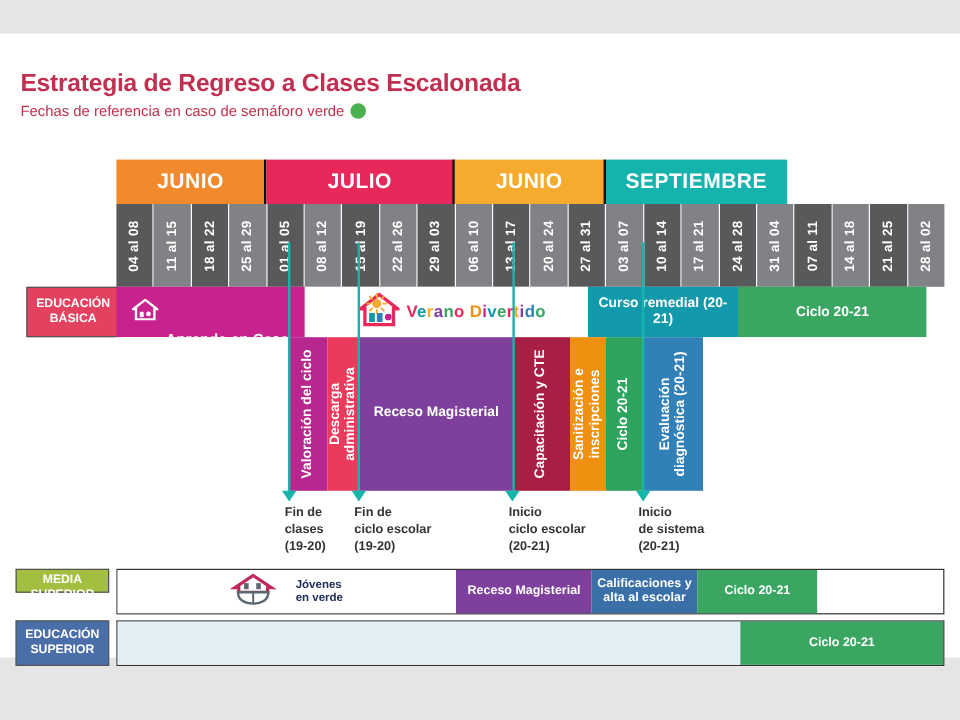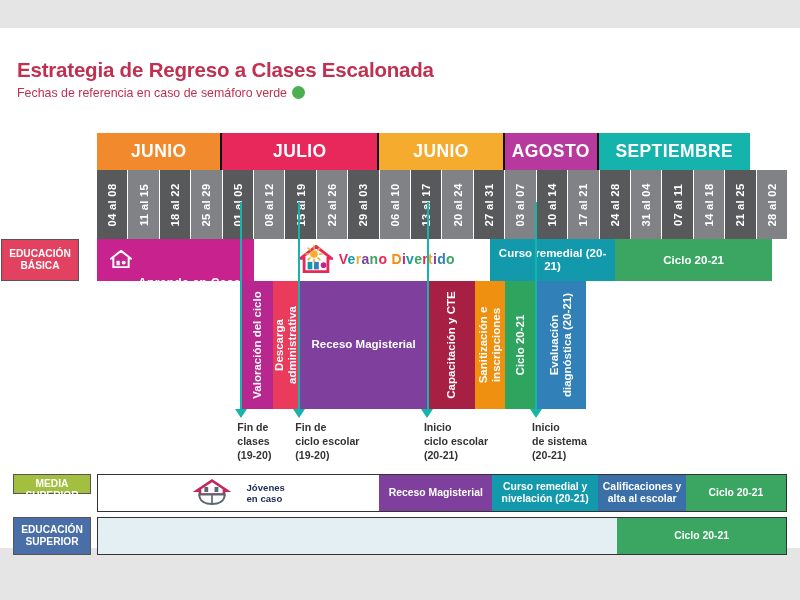--- a/index.html
+++ b/index.html
@@ -30,21 +30,21 @@
   #eb-row{left:97px;top:211px;width:690px;height:42px;}
   #eb-row .seg{font-size:11.5px;font-weight:bold;line-height:1.12;}
 
   
   #eb-detail{left:97px;top:253px;width:690px;height:128px;}
   #eb-detail .seg{font-size:11.5px;font-weight:bold;line-height:1.15;}
   #eb-detail .vtxt{position:absolute;left:50%;top:50%;transform:translate(-50%,-50%) rotate(-90deg);white-space:nowrap;}
 
   
   .sidelbl{position:absolute;display:flex;align-items:center;justify-content:center;text-align:center;color:#fff;font-weight:bold;font-size:10.2px;line-height:1.22;box-sizing:border-box;border:1.5px solid #555;}
-  #lbl-eb{left:1px;top:211px;width:78px;height:42px;background:#e2415f;}
+  #lbl-eb{left:22px;top:211px;width:78px;height:42px;background:#e2415f;}
   #lbl-ems{left:13px;top:446px;width:78px;height:20px;background:#a3bf3f;}
   #lbl-es{left:13px;top:489px;width:78px;height:38px;background:#4a6ea8;}
 
   
   #ems-row{left:97px;top:446px;width:690px;height:38px;border:1.5px solid #333;}
   #es-row{left:97px;top:489px;width:690px;height:38px;border:1.5px solid #333;background:#e4eff3;}
   #ems-row .seg,#es-row .seg{font-size:10.4px;font-weight:bold;line-height:1.15;}
 
   
   .guide{position:absolute;width:2.4px;background:#16b5ab;}
@@ -66,21 +66,20 @@
   <div id="sheet">
 
     <div class="title">Estrategia de Regreso a Clases Escalonada</div>
     <div class="subtitle"><span>Fechas de referencia en caso de semáforo verde</span><span class="semaforo"></span></div>
 
     <div class="cal">
       <div class="months" id="months-row">
           <div class="month" style="width: 125.455px; background: rgb(240, 138, 44);">JUNIO</div>
           <div class="month" style="width: 156.818px; background: rgb(232, 39, 90);">JULIO</div>
           <div class="month" style="width: 125.455px; background: rgb(245, 171, 46);">JUNIO</div>
-          <div class="month" style="width: 94.0909px; background: rgb(184, 57, 158);">AGOSTO</div>
           <div class="month" style="width: 151px; background: rgb(20, 179, 172);">SEPTIEMBRE</div>
         </div>
       <div class="weeks" id="weeks-row">
           <div class="wk" style="background: rgb(88, 89, 91);">
             <span>04 al 08</span>
           </div>
           <div class="wk" style="background: rgb(128, 130, 133);">
             <span>11 al 15</span>
           </div>
           <div class="wk" style="background: rgb(88, 89, 91);">
@@ -250,28 +249,25 @@
     <div class="row" id="ems-row">
         <div class="seg" style="width: 282.273px; background: rgb(255, 255, 255); color: rgb(32, 48, 90);">
           <span class="jec">
             <span><svg width="38" height="28" viewBox="0 0 30 22">
                 <path d="M15 2 L27 10 L24.5 10 L24.5 13 L5.5 13 L5.5 10 L3 10 Z" fill="none" stroke="#c0295c" stroke-width="2.1"></path>
                 <path d="M5 13 C5 18.5 10 20.5 15 20.5 C20 20.5 25 18.5 25 13 Z" fill="#fff" stroke="#5b6670" stroke-width="1.6"></path>
                 <line x1="15" y1="13" x2="15" y2="20.4" stroke="#5b6670" stroke-width="1.3"></line>
                 <rect x="9" y="7" width="3" height="4" fill="#5b6670"></rect>
                 <rect x="17" y="7" width="3" height="4" fill="#5b6670"></rect>
               </svg></span>
-            <span class="jec-txt"><span>Jóvenes</span><br><span>en caso</span></span>
+            <span class="jec-txt"><span>Jóvenes</span><br><span>en verde</span></span>
           </span>
         </div>
         <div class="seg" style="width: 112.909px; background: rgb(126, 63, 157);">
           <span style="display: block; white-space: normal; padding: 0px 3px;">Receso Magisterial</span>
-        </div>
-        <div class="seg" style="width: 106.636px; background: rgb(18, 153, 171);">
-          <span style="display: block; white-space: normal; padding: 0px 3px;">Curso remedial y nivelación (20-21)</span>
         </div>
         <div class="seg" style="width: 87.8182px; background: rgb(58, 111, 168);">
           <span style="display: block; white-space: normal; padding: 0px 3px;">Calificaciones y alta al escolar</span>
         </div>
         <div class="seg" style="width: 100.364px; background: rgb(58, 166, 97);">
           <span style="display: block; white-space: normal; padding: 0px 3px;">Ciclo 20-21</span>
         </div>
       </div>
 
     <div class="sidelbl" id="lbl-es">EDUCACIÓN SUPERIOR</div>

